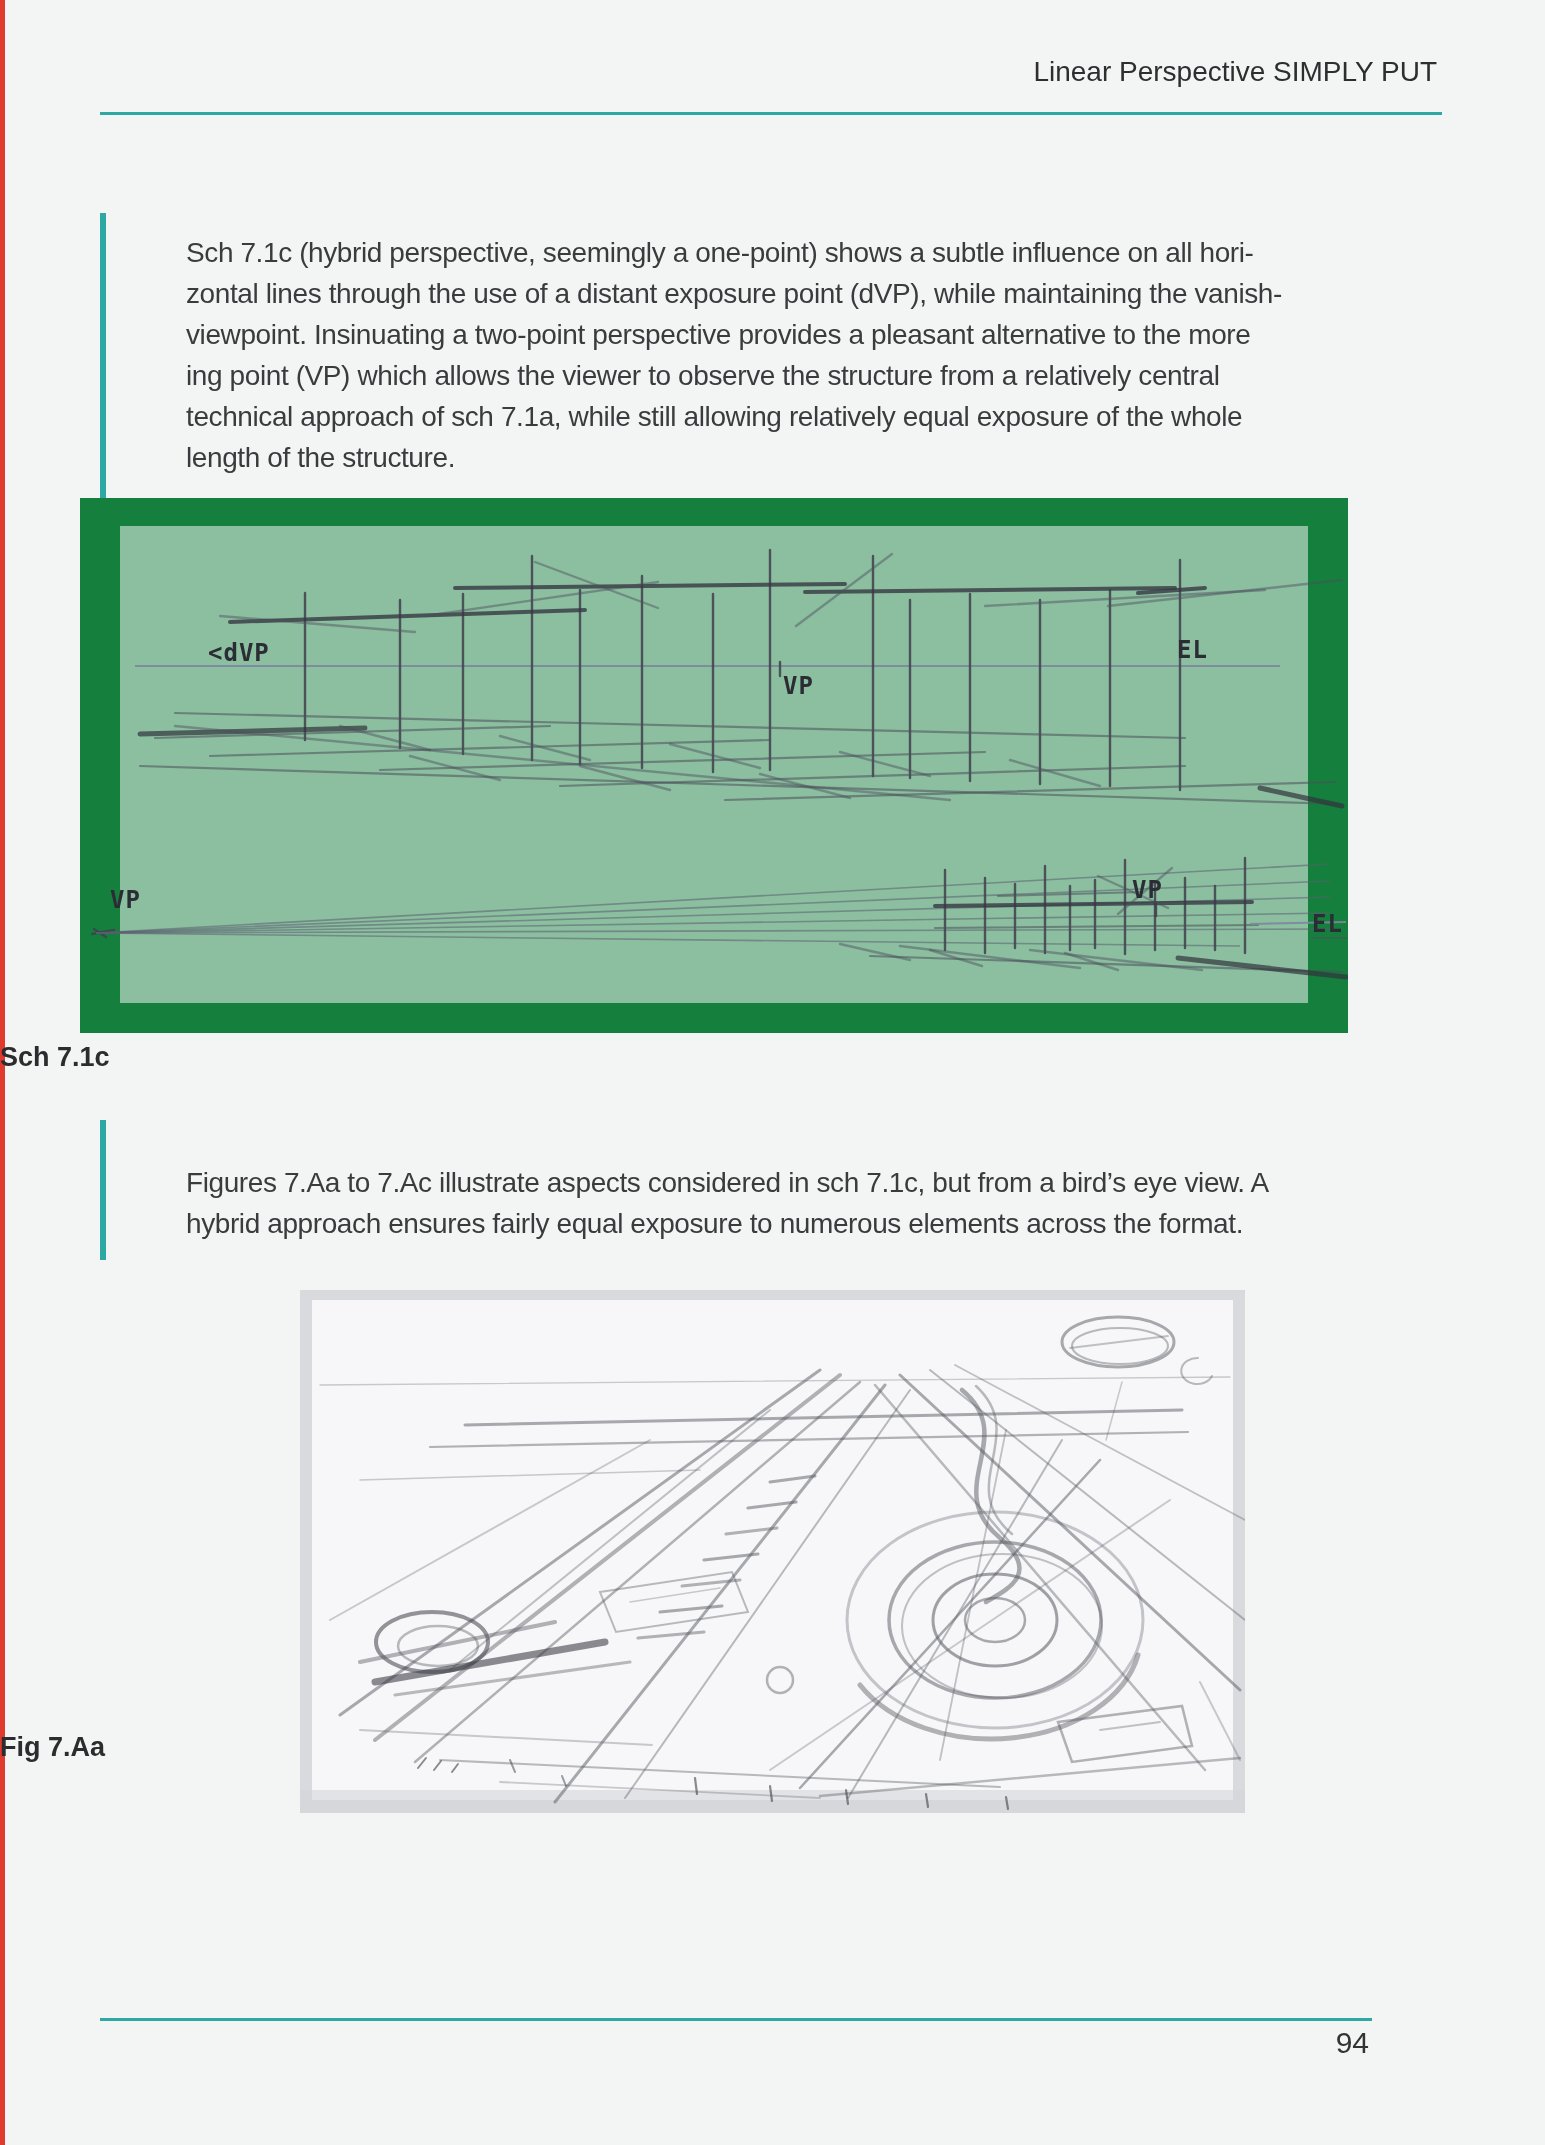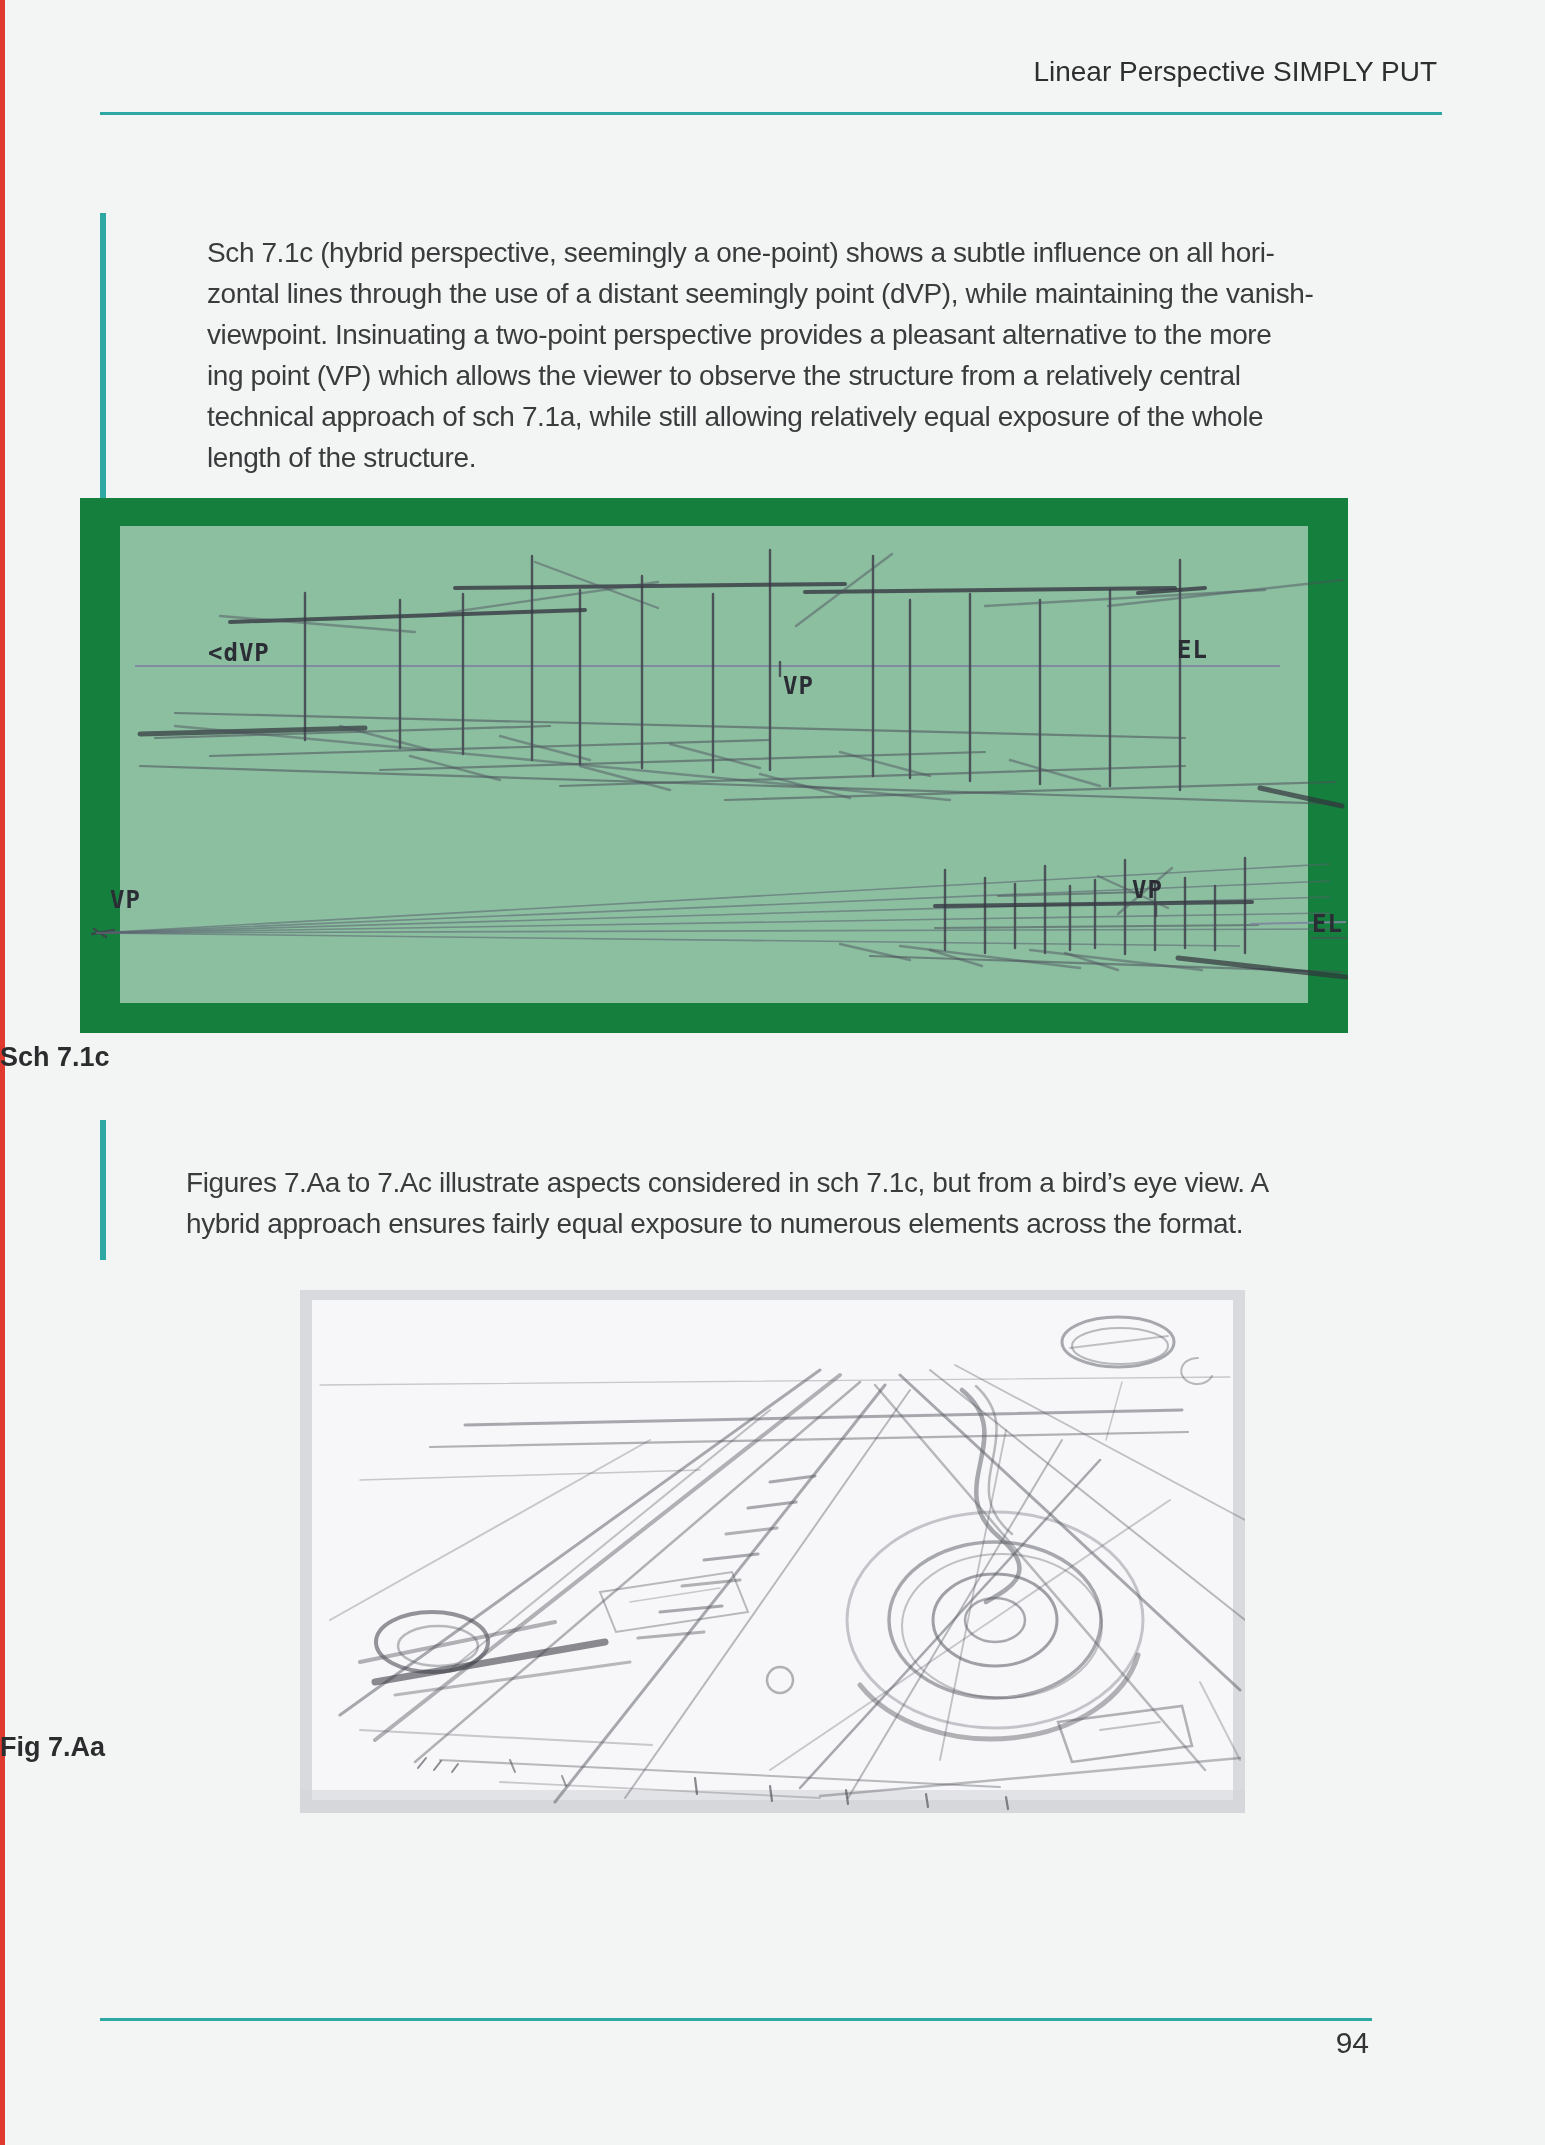--- a/index.html
+++ b/index.html
@@ -8,21 +8,21 @@
   .red-edge{position:absolute;left:0;top:0;width:5px;height:2145px;background:#e0392e;}
   .rule{position:absolute;height:3px;background:#2ea8a2;}
   .top-rule{left:100px;top:112px;width:1342px;}
   .bottom-rule{left:100px;top:2018px;width:1272px;}
   .header-title{position:absolute;top:56px;right:108px;font-size:28px;color:#2e2e30;text-align:right;}
   .accent-bar{position:absolute;left:100px;width:6px;background:#2ea8a2;}
   .bar1{top:213px;height:303px;}
   .bar2{top:1120px;height:140px;}
   .para{position:absolute;left:186px;font-size:28px;line-height:41px;color:#3b3b3d;
         letter-spacing:-0.4px;}
-  .p1{top:232px;margin-left:21px;}
+  .p1{top:232px;}
   .p2{top:1162px;}
   .caption{position:absolute;left:0;width:1545px;text-align:left;font-weight:bold;
         font-size:27px;color:#2c2c2e;}
   .cap1{top:1042px;}
   .cap2{top:1732px;}
   .fig1{position:absolute;left:80px;top:498px;width:1268px;height:535px;background:#15803d;}
   .fig1-light{position:absolute;left:40px;top:28px;right:40px;bottom:30px;background:#eff1f3;opacity:.55;}
   .fig1 svg{position:absolute;left:0;top:0;}
   .fig2{position:absolute;left:300px;top:1290px;width:945px;height:523px;}
   .page-number{position:absolute;top:2026px;right:176px;font-size:30px;color:#333;}
@@ -44,21 +44,21 @@
 
 <div class="page">
   <div class="red-edge"></div>
 
   <div class="header-title">Linear Perspective SIMPLY PUT</div>
   <div class="rule top-rule"></div>
 
   <div class="accent-bar bar1"></div>
   <div class="para p1">
     <div>Sch 7.1c (hybrid perspective, seemingly a one-point) shows a subtle influence on all hori-</div>
-    <div>zontal lines through the use of a distant seemingly point (dVP), while maintaining the vanish-</div>
+    <div>zontal lines through the use of a distant exposure point (dVP), while maintaining the vanish-</div>
     <div>viewpoint. Insinuating a two-point perspective provides a pleasant alternative to the more</div>
     <div>ing point (VP) which allows the viewer to observe the structure from a relatively central</div>
     <div>technical approach of sch 7.1a, while still allowing relatively equal exposure of the whole</div>
     <div>length of the structure.</div>
   </div>
 
   <div class="fig1">
     <div class="fig1-light"></div>
     <svg width="1268" height="535" viewBox="0 0 1268 535">
       <g>

